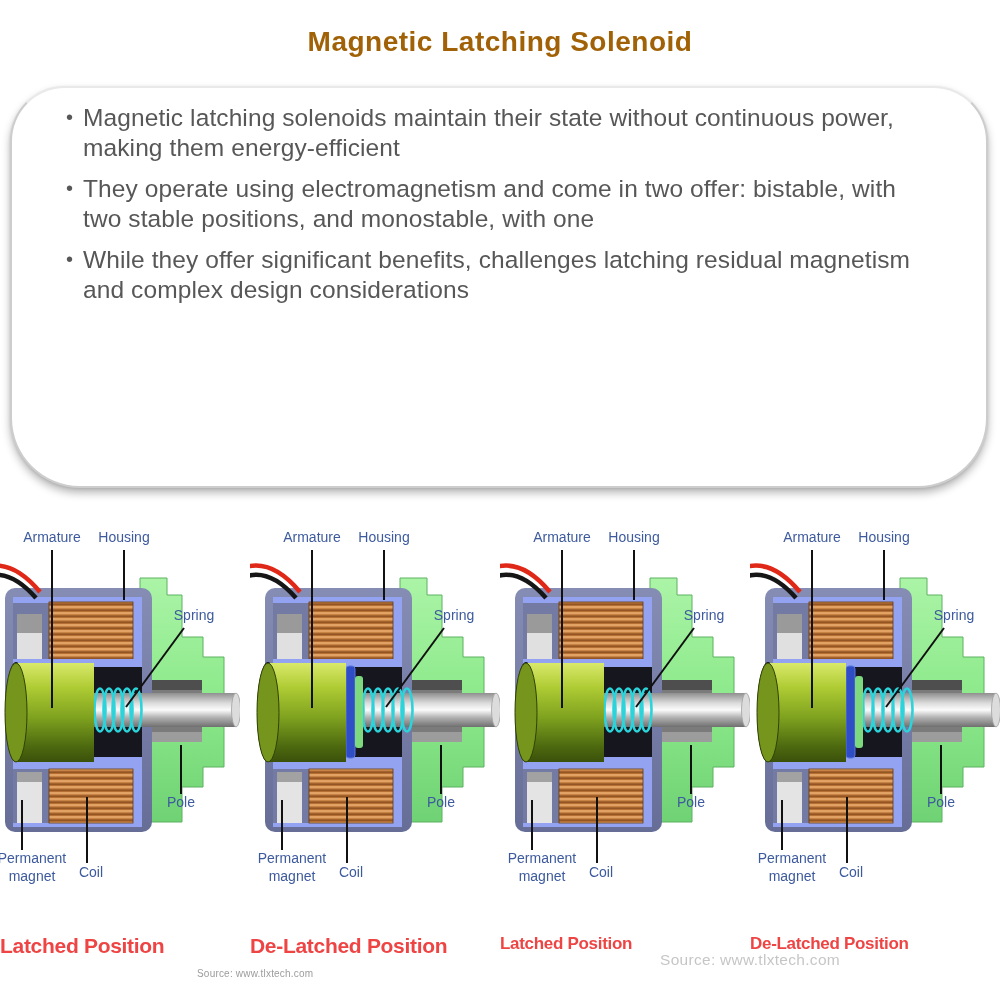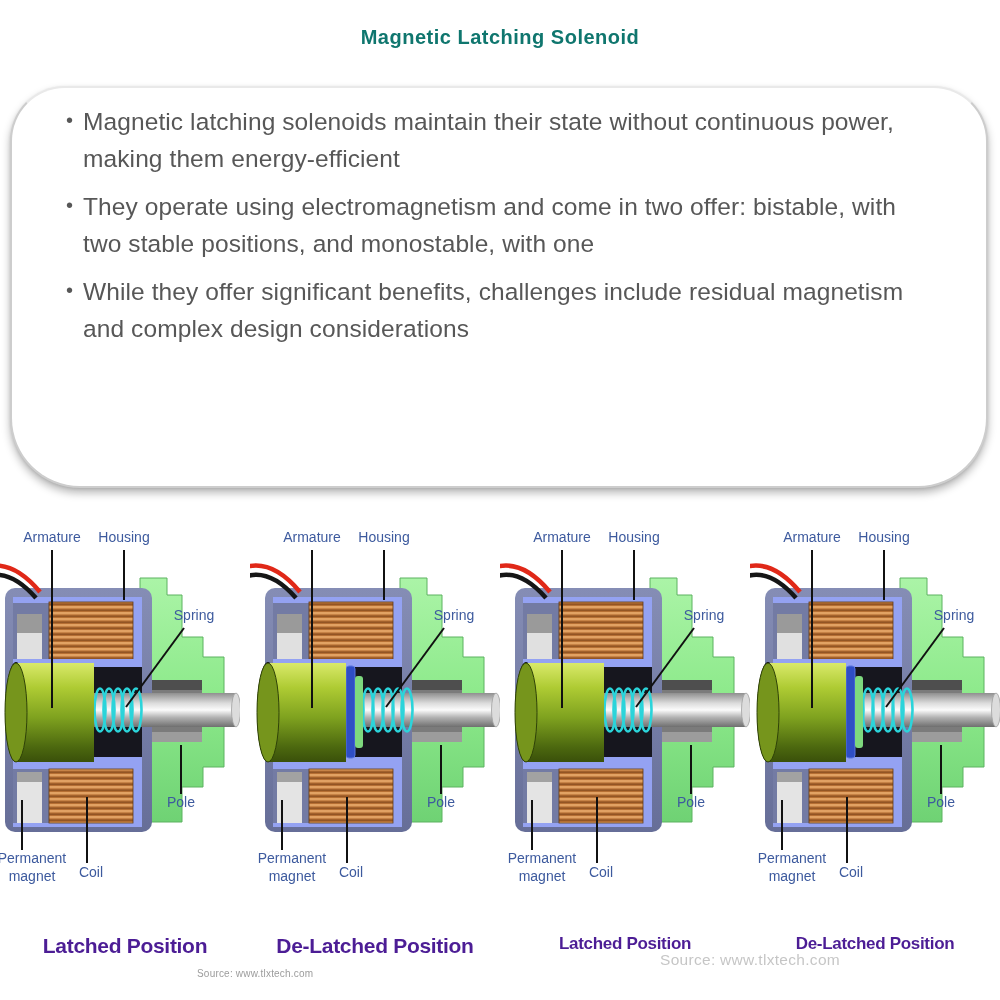--- a/index.html
+++ b/index.html
@@ -2,41 +2,41 @@
 <html><head>
 <meta charset="utf-8">
 <style>
   html,body{margin:0;padding:0;background:#ffffff;}
   .page{
     position:relative;width:1000px;height:1000px;background:#ffffff;overflow:hidden;
     font-family:"Liberation Sans",sans-serif;
   }
   .title{
     margin:0;position:absolute;top:26px;left:0;width:100%;text-align:center;
-    font-size:20px;font-weight:600;letter-spacing:.5px;color:#0f766e;
+    font-size:28px;font-weight:600;letter-spacing:.5px;color:#a16207;
   }
   .infobox{
     position:absolute;left:10px;top:86px;width:978px;height:402px;box-sizing:border-box;
     border:2px solid #cdcdcd;border-top-color:#e9e9e9;border-radius:55px 55px 70px 70px;
     box-shadow:0 5px 9px rgba(0,0,0,.28),0 1px 3px rgba(0,0,0,.10);
     padding:15px 60px 0 54px;background:#fff;
   }
   .infobox ul{margin:0;padding:0;list-style:none;max-width:845px;}
   .infobox li{
     position:relative;margin:0 0 11px 0;padding-left:17px;
-    font-size:24.5px;line-height:37px;color:#575757;letter-spacing:.1px;
+    font-size:24.5px;line-height:30px;color:#575757;letter-spacing:.1px;
   }
   .infobox li::before{content:"•";position:absolute;left:0;top:-1px;font-size:20px;color:#575757;}
   .diagrams{position:absolute;left:0;top:510px;width:898px;height:470px;display:flex;}
   .diagram{position:relative;width:250px;height:470px;overflow:hidden;flex:0 0 250px;}
   .diagram svg{display:block;}
   .d0 svg{margin-left:-10px;}
   .pos-title{
-    position:absolute;top:424px;left:0;width:100%;text-align:center;z-index:2;
-    font-weight:bold;color:#4c1d95;letter-spacing:-0.3px;
+    position:absolute;top:424px;left:0;width:100%;z-index:2;
+    font-weight:bold;color:#ef4444;letter-spacing:-0.3px;
   }
   .d0 .pos-title,.d1 .pos-title{font-size:21px;}
   .d2 .pos-title,.d3 .pos-title{font-size:17px;}
   .plabel{fill:#3d5a9e;font-family:"Liberation Sans",sans-serif;font-size:14px;}
   .lead{stroke:#111111;stroke-width:2;fill:none;}
   .latched .spring-delatched{display:none;}
   .delatched .spring-latched{display:none;}
   .latched .arm-cap,.latched .arm-collar{display:none;}
   .delatched .armature-group{transform:translateX(-8px);}
   .source-small{
@@ -52,21 +52,21 @@
 <body>
 
 <div class="page">
 
   <h1 class="title">Magnetic Latching Solenoid</h1>
 
   <div class="infobox">
     <ul>
       <li>Magnetic latching solenoids maintain their state without continuous power, making them energy-efficient</li>
       <li>They operate using electromagnetism and come in two offer: bistable, with two stable positions, and monostable, with one</li>
-      <li>While they offer significant benefits, challenges include residual magnetism and complex design considerations</li>
+      <li>While they offer significant benefits, challenges latching residual magnetism and complex design considerations</li>
     </ul>
   </div>
 
   <svg width="0" height="0" style="position:absolute" aria-hidden="true">
     <defs>
       <linearGradient id="gHousing" x1="0" y1="0" x2="0" y2="1">
         <stop offset="0" stop-color="#858db5"></stop>
           <stop offset="1" stop-color="#666e98"></stop>
       </linearGradient>
       <linearGradient id="gArm" x1="0" y1="0" x2="0" y2="1">

